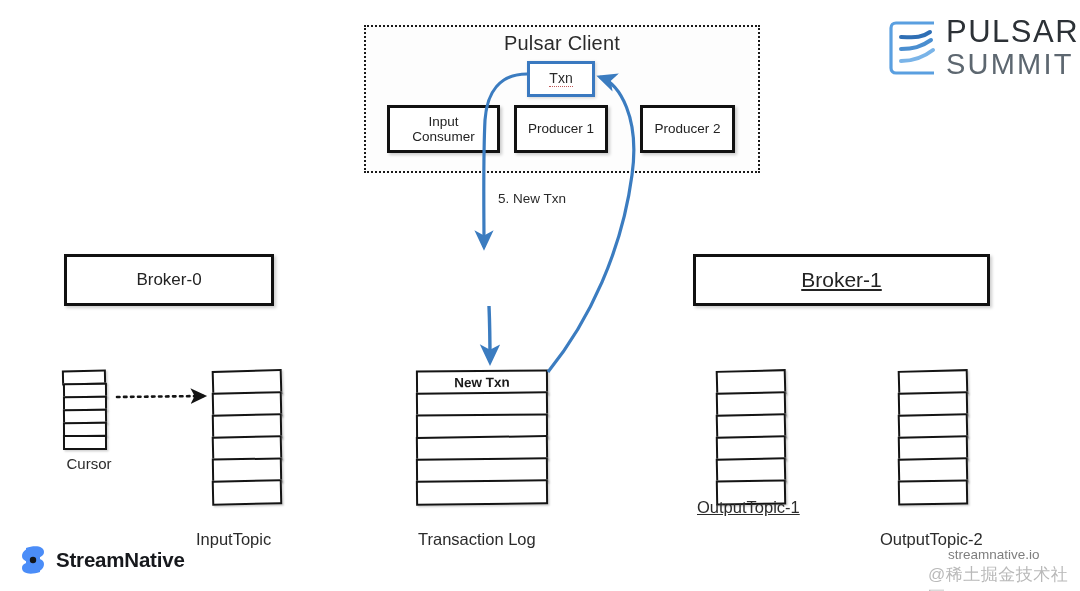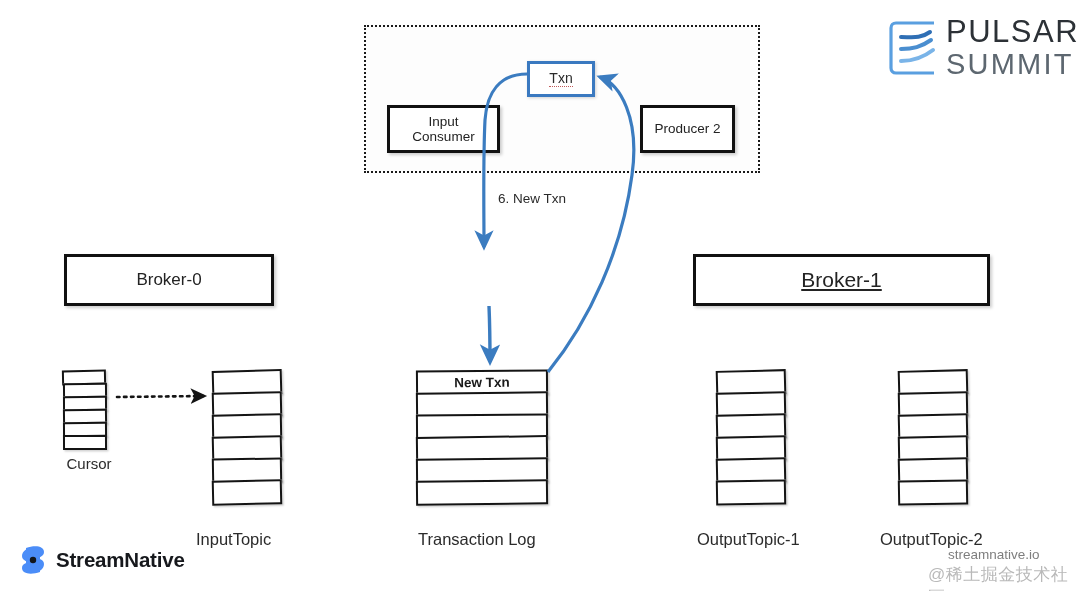--- a/index.html
+++ b/index.html
@@ -103,21 +103,21 @@
 
   #lbl-new-txn-step {
     left: 498px; top: 191px;
     font-size: 13.5px;
     color: #2a2a2a;
   }
 
   #lbl-cursor      { left: 54px;  top: 455px; width: 70px; text-align: center; }
   #lbl-inputtopic  { left: 196px; top: 530px; }
   #lbl-txlog       { left: 418px; top: 530px; text-align: right; }
-  #lbl-out1        { left: 697px; top: 530px; }
+  #lbl-out1        { left: 697px; top: 498px; text-decoration: underline; }
   #lbl-out2        { left: 880px; top: 530px; }
 
   
   #overlay {
     left: 0; top: 0;
     width: 1080px; height: 591px;
     pointer-events: none;
   }
 
   
@@ -154,48 +154,52 @@
     color: #b9b9b9;
     letter-spacing: .5px;
   }
 </style>
 </head>
 <body>
 
 <div id="stage">
 
   <div class="abs" id="pulsar-client-box"></div>
+  <div class="abs" id="pulsar-client-title">Pulsar Client</div>
 
   <div class="abs bx" id="input-consumer">
     <span>
       <span>Input</span><br>
       <span>Consumer</span>
     </span>
   </div>
 
+  <div class="abs bx" id="producer-1">
+    <span>Producer 1</span>
+  </div>
 
   <div class="abs bx" id="producer-2">
     <span>Producer 2</span>
   </div>
 
   <div class="abs bx" id="txn-box">
     <span class="underline-dot">Txn</span>
   </div>
 
   <div class="abs bx" id="broker-0">
     <span>Broker-0</span>
   </div>
 
 
   <div class="abs bx" id="broker-1">
     <span>Broker-1</span>
   </div>
 
   <div class="abs" id="lbl-new-txn-step">
-    <span>6. New Txn</span>
+    <span>5. New Txn</span>
   </div>
 
   <div class="abs stack" id="cursor-stack" style="left:62px; top:370px; width:48px; height:84px;">
     <div class="seg" style="left:0px;  top:0px;  width:44px; height:15px; transform:rotate(-1.2deg);"></div>
     <div class="seg" style="left:1px;  top:13px; width:44px; height:15px; transform:rotate(-0.6deg);"></div>
     <div class="seg" style="left:1px;  top:26px; width:44px; height:15px; transform:rotate(-0.4deg);"></div>
     <div class="seg" style="left:1px;  top:39px; width:44px; height:15px; transform:rotate(-0.8deg);"></div>
     <div class="seg" style="left:1px;  top:52px; width:44px; height:15px; transform:rotate(-0.5deg);"></div>
     <div class="seg" style="left:1px;  top:65px; width:44px; height:15px; transform:rotate(-0.3deg);"></div>
   </div>

